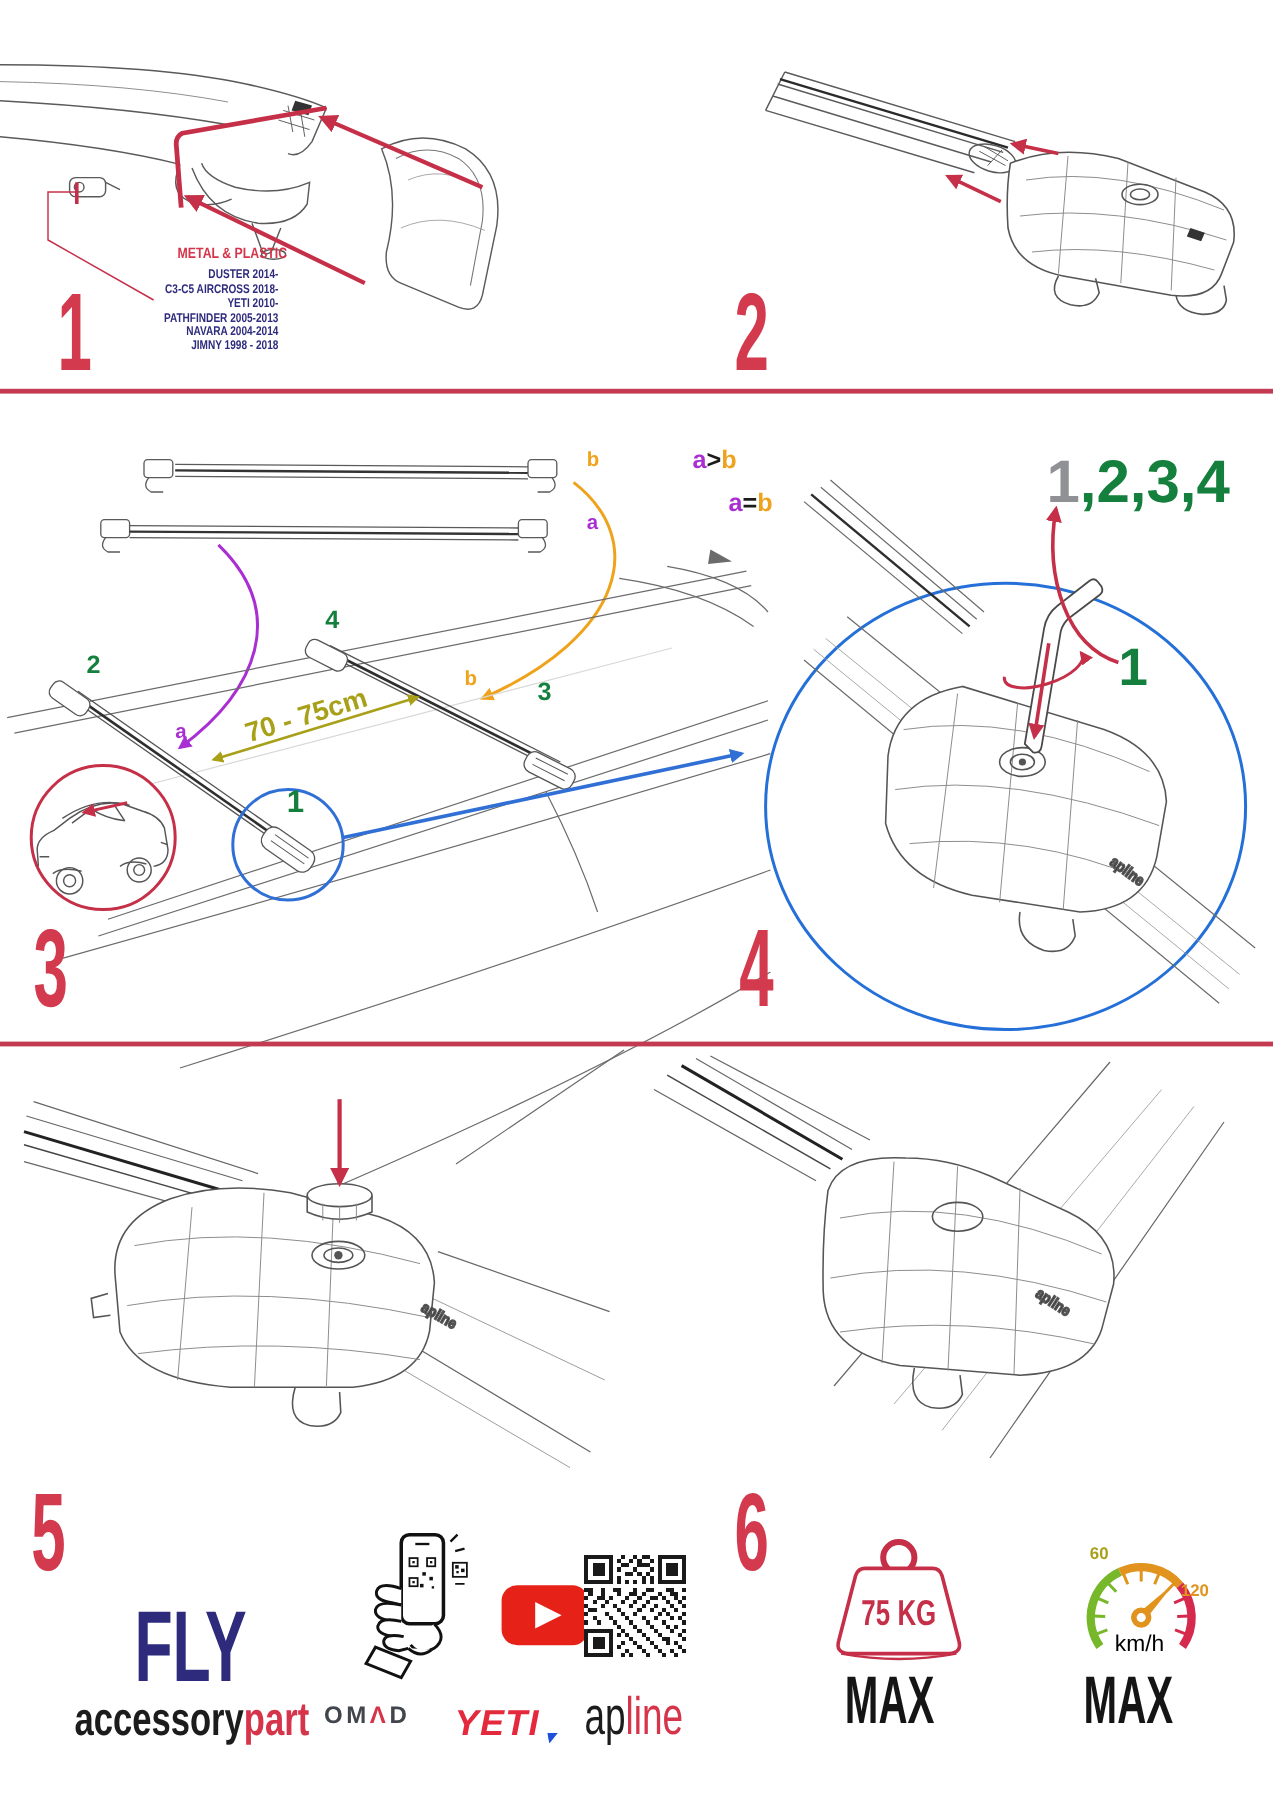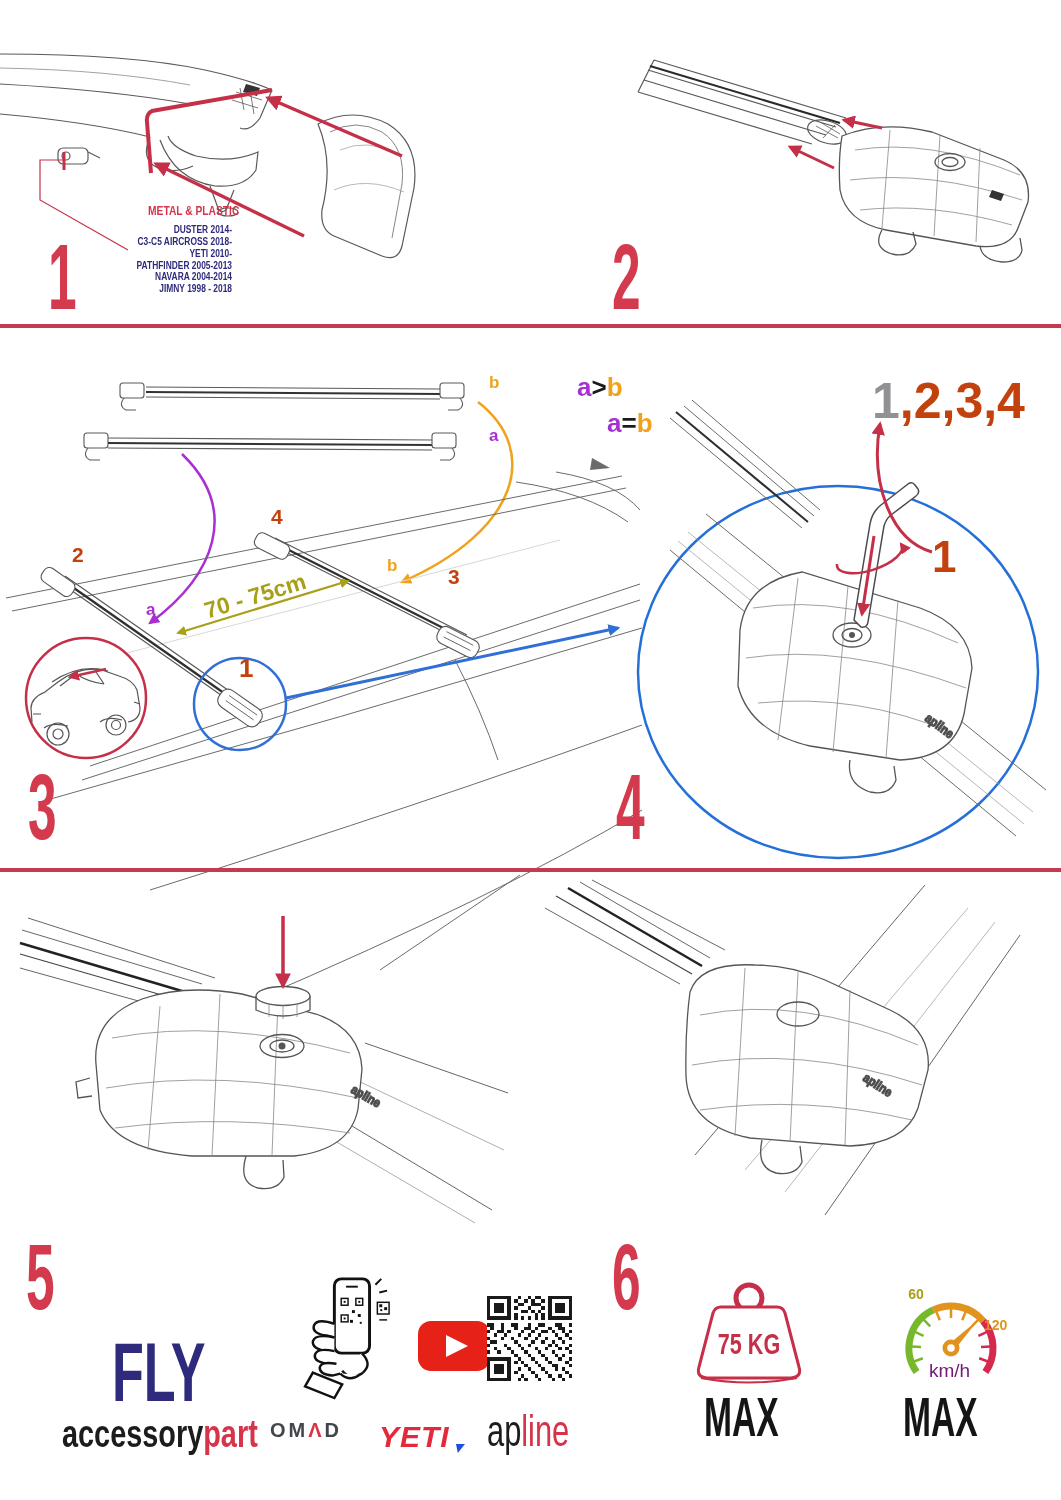--- a/index.html
+++ b/index.html
@@ -2,26 +2,26 @@
 <html><head>
 <meta charset="utf-8">
 <style>
   html,body{margin:0;padding:0;background:#e8e8e8;}
   #page{position:relative;width:1061px;height:1500px;background:#ffffff;overflow:hidden;
         font-family:"Liberation Sans",sans-serif;}
   .divider{position:absolute;left:0;width:1061px;height:4px;background:#c43a50;}
   .num{position:absolute;font-weight:700;font-size:92px;line-height:0.82;color:#d43a4e;
        transform:scaleX(0.56);transform-origin:0 0;}
   .lbl{position:absolute;font-weight:700;white-space:nowrap;}
-  .blue{color:#c2410c;} .purple{color:#a92fd2;} .orange{color:#efa31d;} .gray{color:#909194;}
+  .blue{color:#15803d;} .purple{color:#a92fd2;} .orange{color:#efa31d;} .gray{color:#909194;}
   .material{position:absolute;left:148px;top:204px;font-size:12.5px;font-weight:700;color:#d5344a;
             transform:scaleX(0.82);transform-origin:0 0;white-space:nowrap;}
   .models{position:absolute;left:44px;top:224px;width:188px;text-align:right;font-size:10.5px;
           font-weight:700;color:#2e2b7c;line-height:1.13;transform:scaleX(0.8);transform-origin:100% 0;}
-  .legend{position:absolute;font-size:26px;font-weight:700;}
+  .legend{position:absolute;font-size:21px;font-weight:700;}
   .legend .op{color:#1b1b1b;}
   .dim{position:absolute;left:205px;top:598px;font-size:23px;font-weight:700;color:#a8a019;
        transform:rotate(-17deg);transform-origin:0 50%;white-space:nowrap;}
   .seq{position:absolute;left:872px;top:372px;font-size:50px;font-weight:700;white-space:nowrap;}
   .fly{position:absolute;left:112px;top:1330px;font-size:84px;font-weight:700;color:#2e2b7c;
        transform:scaleX(0.62);transform-origin:0 0;line-height:1;}
   .accpart{position:absolute;left:62px;top:1412px;font-size:39px;font-weight:700;
            transform:scaleX(0.74);transform-origin:0 0;white-space:nowrap;color:#1c1c1c;}
   .accpart .part{color:#d5344a;}
   .omad{position:absolute;left:270px;top:1419px;font-size:20px;font-weight:700;letter-spacing:3px;
@@ -29,21 +29,21 @@
   .omad .caret{color:#d5344a;}
   .omay{position:absolute;left:379px;top:1420px;font-size:30px;font-weight:800;font-style:italic;
         color:#e5293d;letter-spacing:1px;}
   .omay-accent{position:absolute;left:456px;top:1444px;width:9px;height:9px;background:#1d4fd8;
         clip-path:polygon(0 0,100% 0,20% 100%);}
   .apline{position:absolute;left:487px;top:1406px;font-size:44px;font-weight:400;color:#1c1c1c;
           transform:scaleX(0.7);transform-origin:0 0;white-space:nowrap;}
   .apline .line{color:#d5344a;}
   .maxlbl{position:absolute;font-size:56px;font-weight:700;color:#151515;
           transform:scaleX(0.6);transform-origin:0 0;line-height:1;}
-  .kmh{position:absolute;left:929px;top:1360px;font-size:19px;font-weight:400;color:#701a75;}
+  .kmh{position:absolute;left:929px;top:1360px;font-size:19px;font-weight:400;color:#000000;}
   svg{position:absolute;overflow:visible;}
   svg text{font-family:"Liberation Sans",sans-serif;font-weight:700;}
 </style>
 </head>
 <body>
 
 <div id="page">
 
   <svg width="0" height="0">
     <defs>

